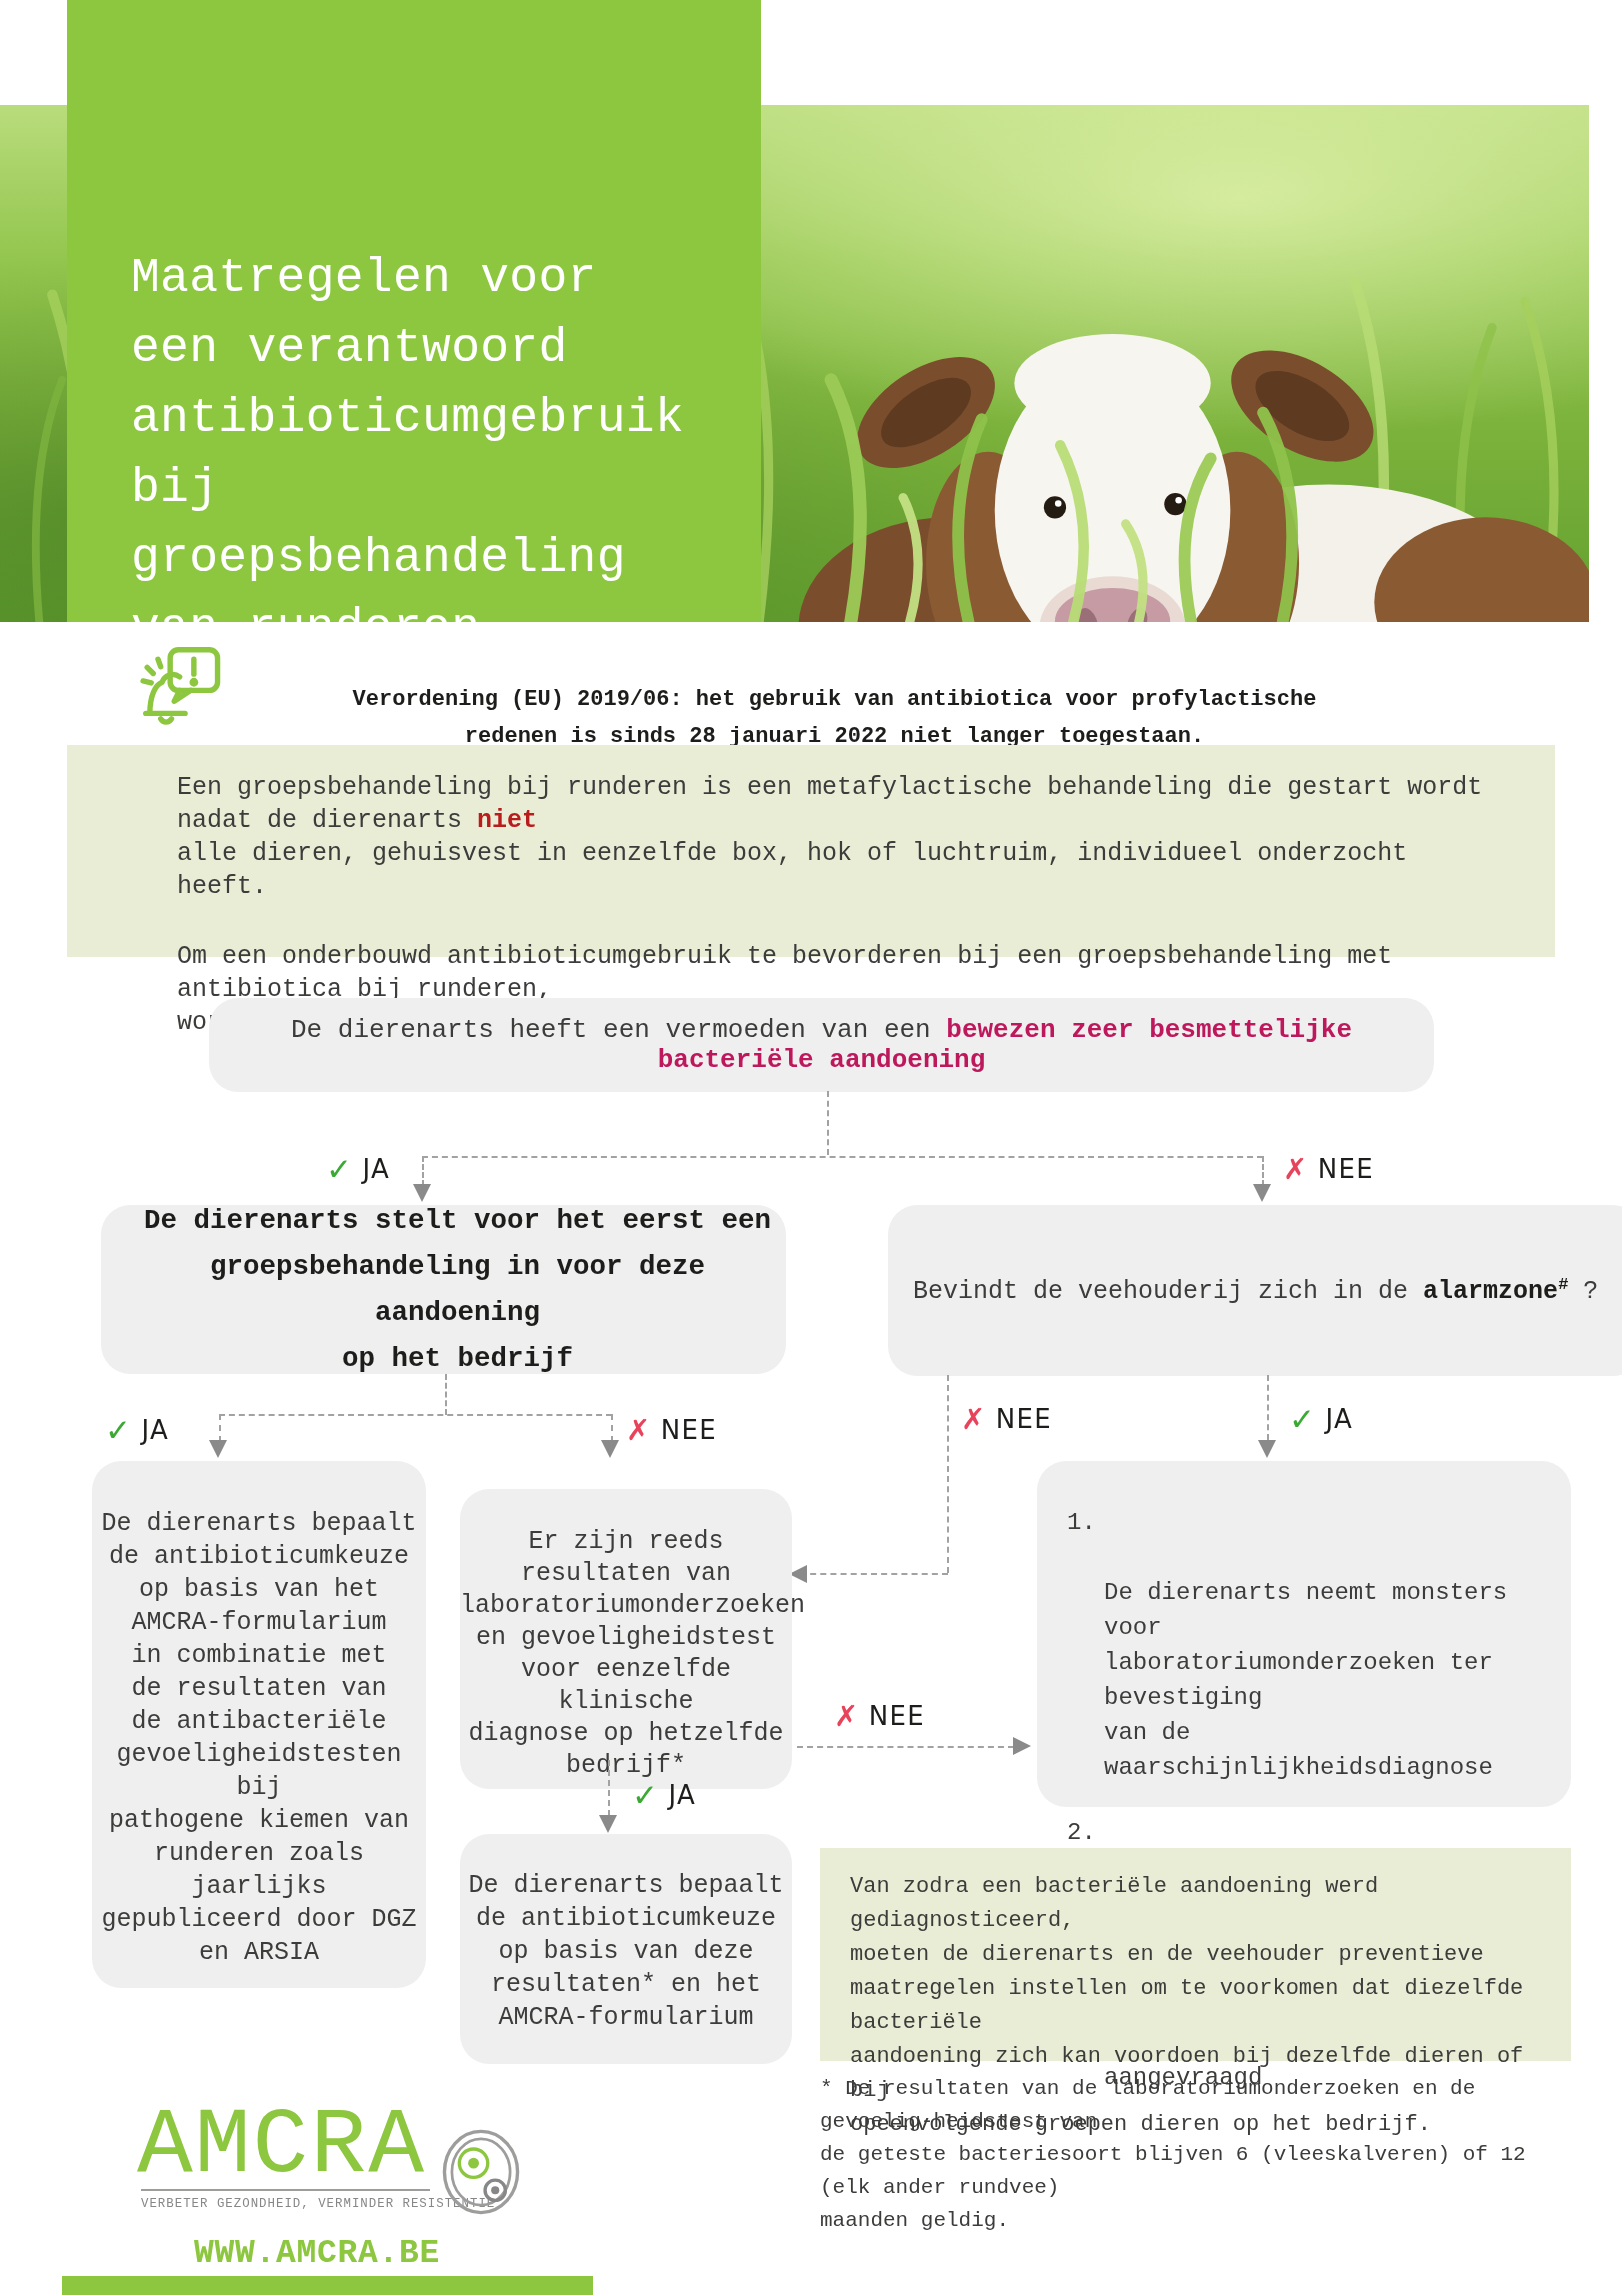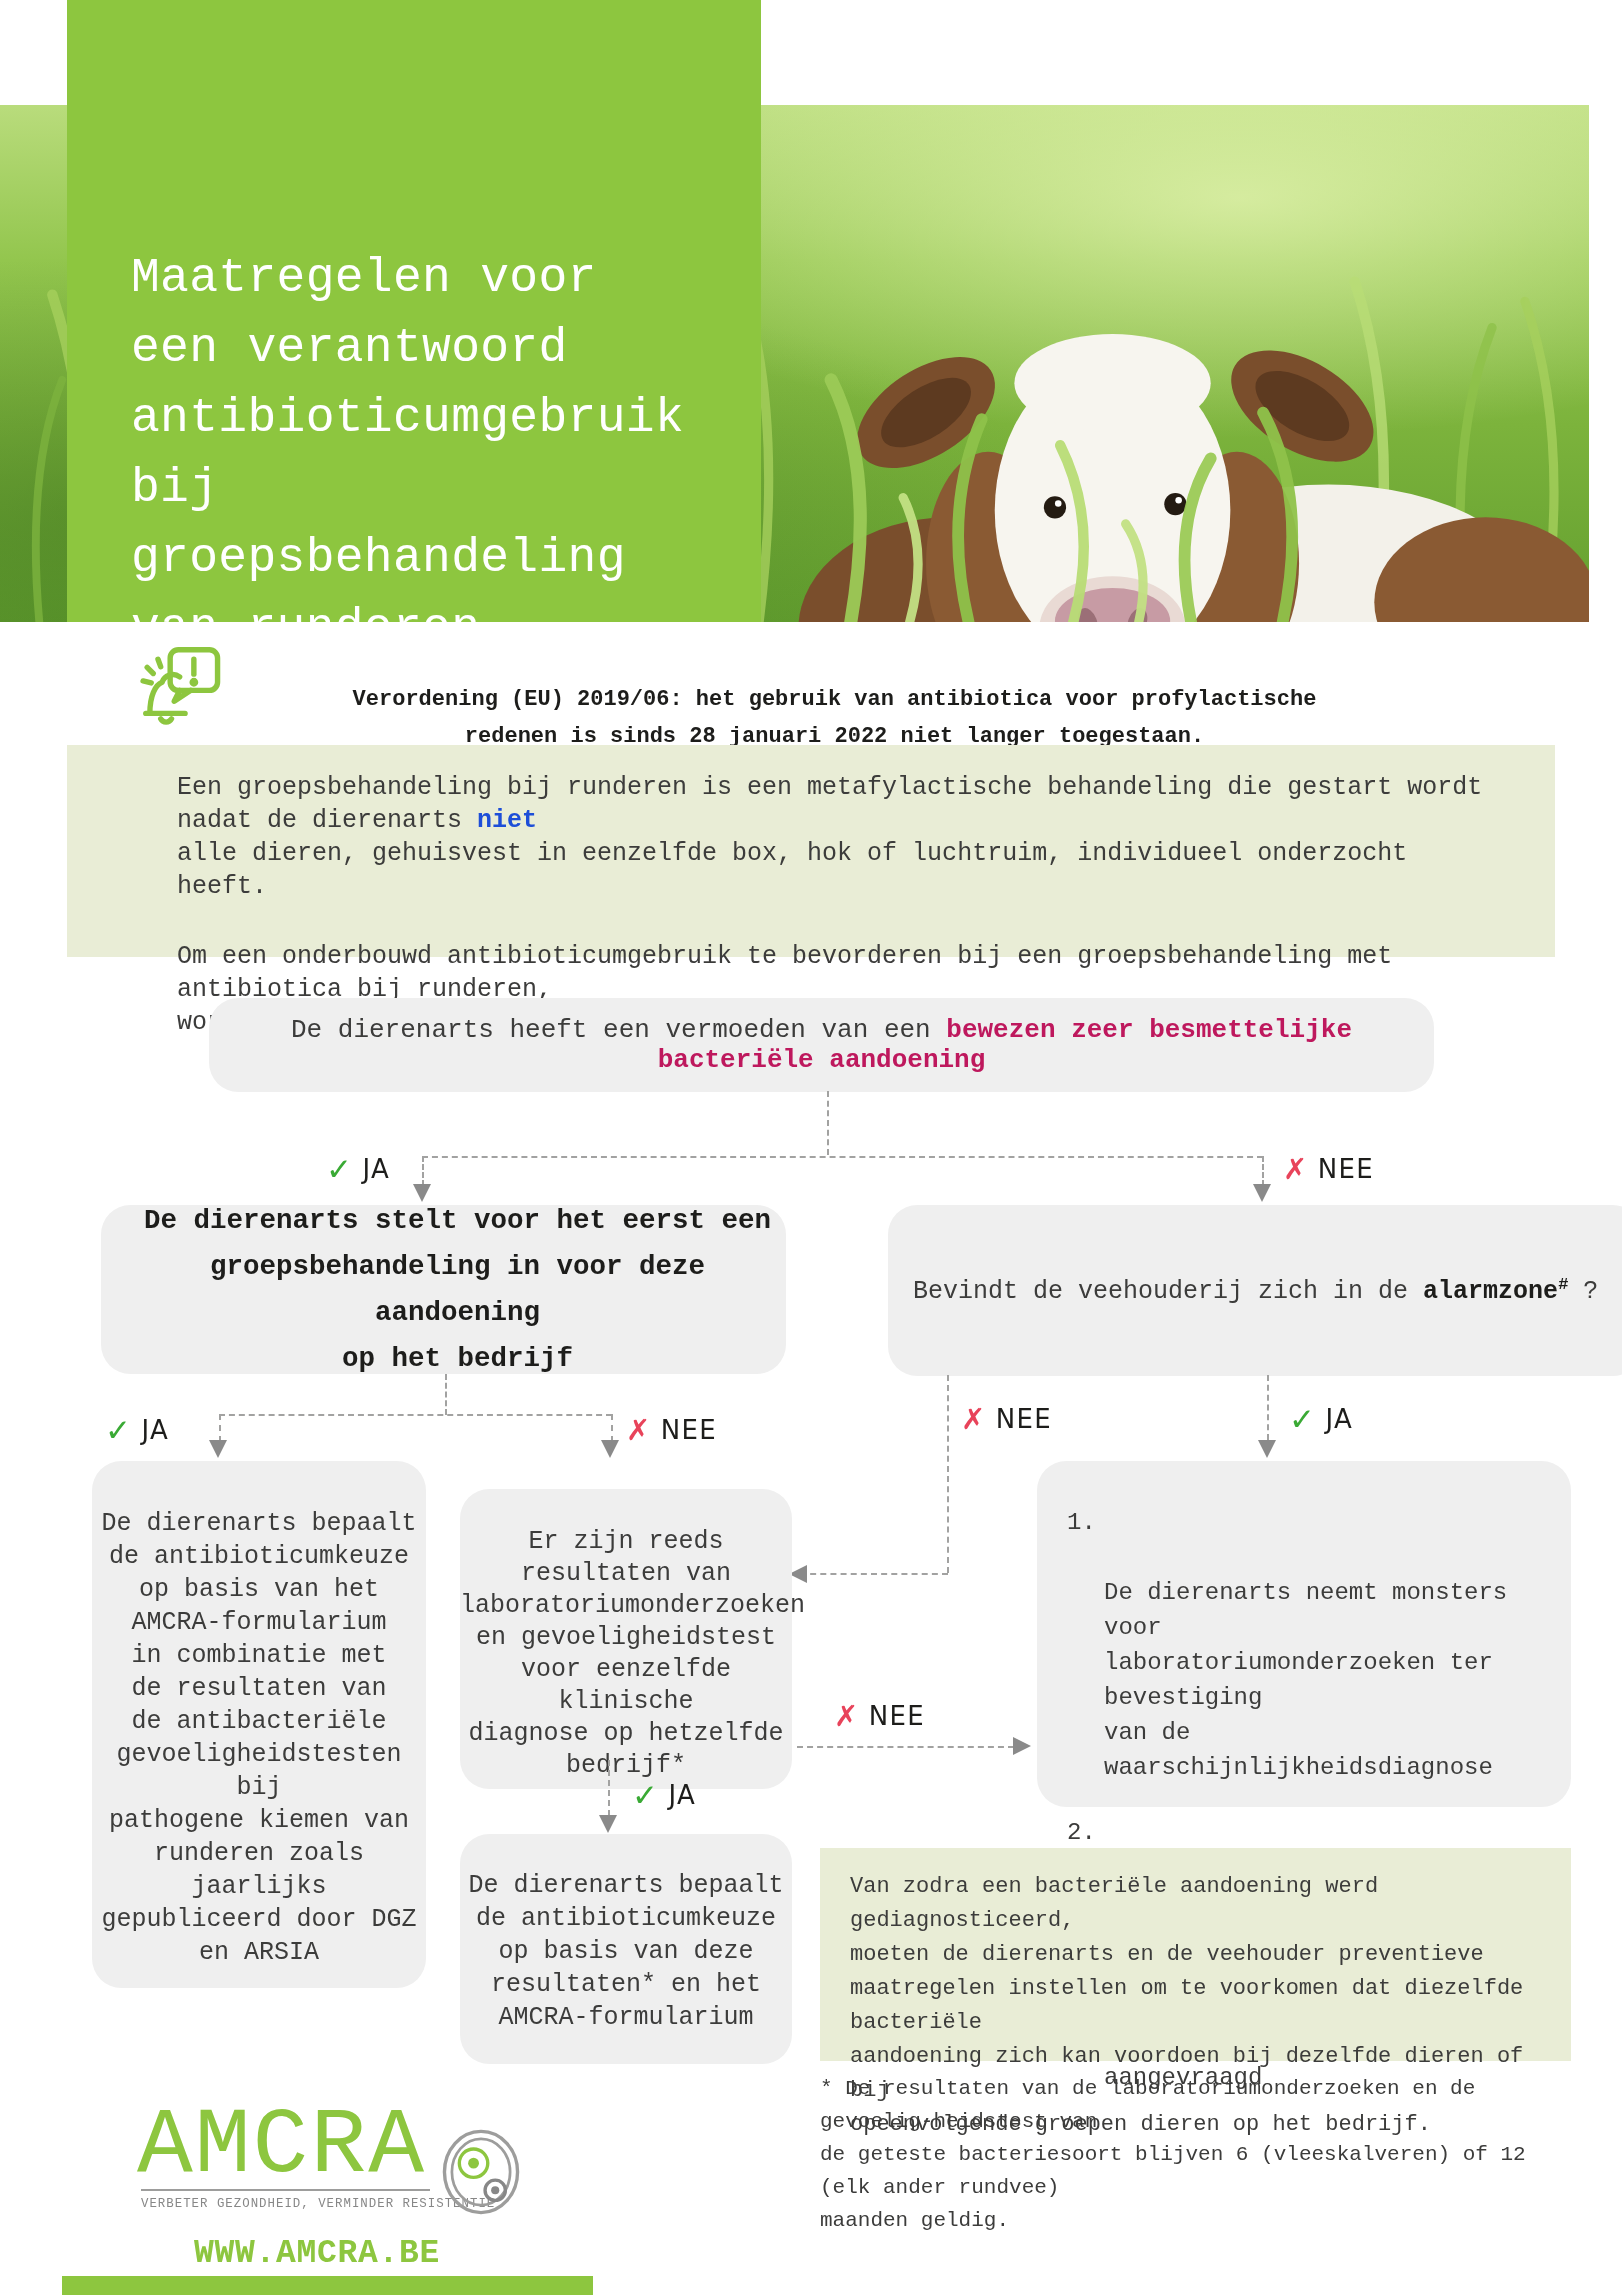--- a/index.html
+++ b/index.html
@@ -16,21 +16,21 @@
   #poster-title{left:131px;top:243px;width:589px;font-size:48px;line-height:70px;
      font-weight:300;color:#ffffff;white-space:pre-line;letter-spacing:0.3px;}
   
   #notice-icon{left:139px;top:643px;width:84px;height:88px;}
   #notice-text{left:216px;top:645px;width:1237px;text-align:center;font-size:22px;
      line-height:37px;font-weight:bold;color:#1d1d1b;white-space:pre-line;margin-top:36px;}
   
   #intro-box{left:67px;top:745px;width:1488px;height:212px;background:#e9edd6;
      box-sizing:border-box;padding:26px 62px 0 110px;font-size:25px;line-height:33px;}
   #intro-box .p2{margin-top:37px;white-space:pre-line;}
-  #intro-box b{color:#1d4ed8;}
+  #intro-box b{color:#b91c1c;}
   
   .fbox{background:#efefef;border-radius:29.4px;box-sizing:border-box;font-size:25px;color:#3c3c3b;}
   .center{display:flex;align-items:center;justify-content:center;text-align:center;}
   #box-root{left:209px;top:998px;width:1225px;height:94px;font-size:26px;}
   #box-root b{color:#be185d;}
   #box-first{left:101px;top:1205px;width:685px;height:169px;font-weight:bold;color:#1d1d1b;
      font-size:27.5px;line-height:46px;white-space:pre-line;padding-left:28px;}
   #box-alarm{left:888px;top:1205px;width:754px;height:171px;display:flex;align-items:center;
      box-sizing:border-box;padding-left:25px;}
   #box-alarm b{color:#1d1d1b;}

